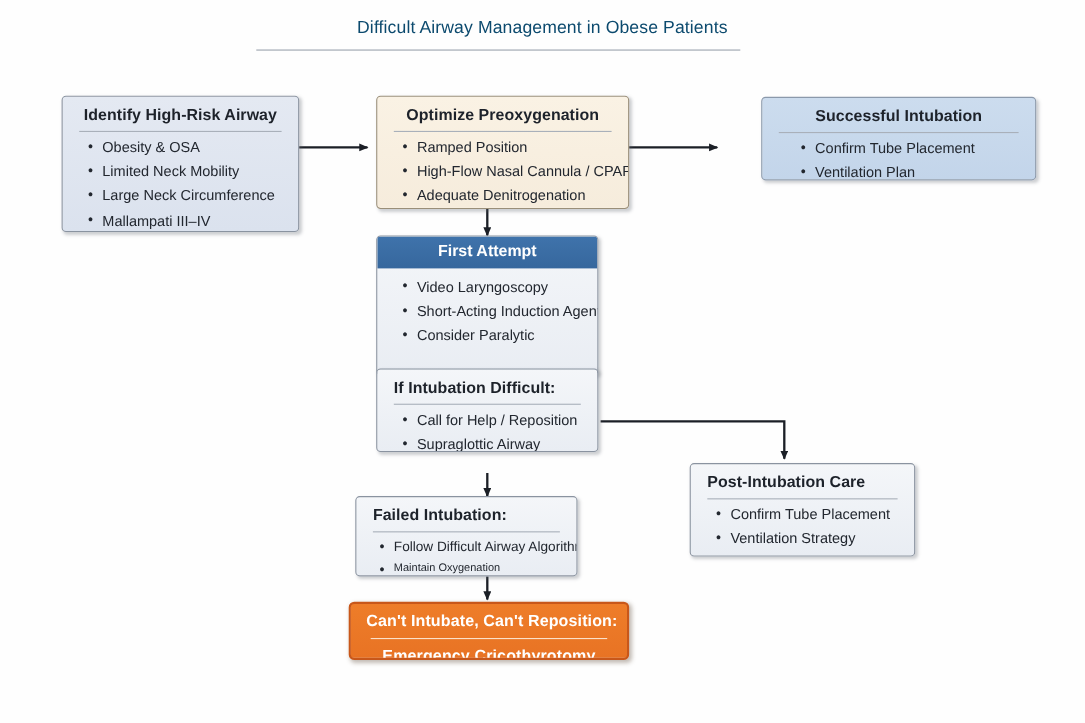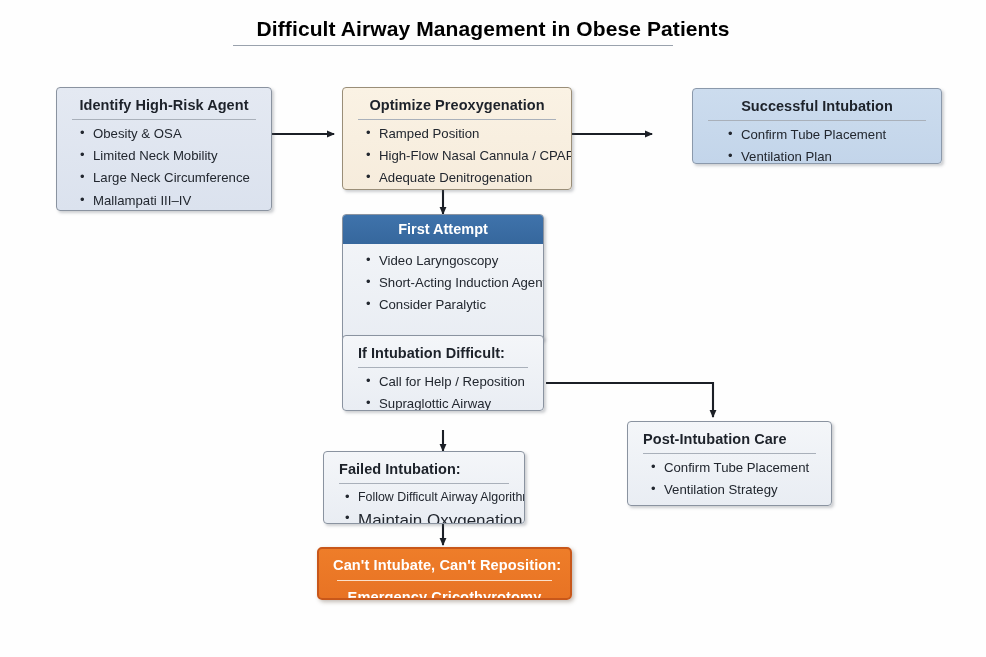--- a/index.html
+++ b/index.html
@@ -29,23 +29,23 @@
     pointer-events: none;
   }
 
   
   .title {
     position: absolute;
     left: 0;
     top: 17px;
     width: 986px;
     text-align: center;
-    font-size: 21px;
-    font-weight: bold;
-    color: #000000;
+    font-size: 16px;
+    font-weight: normal;
+    color: #0c4a6e;
     letter-spacing: 0.1px;
   }
   .title-rule {
     position: absolute;
     top: 45px;
     left: 233px;
     width: 440px;
     height: 1px;
     background: #9aa2ad;
   }
@@ -192,21 +192,21 @@
       <line x1="443" y1="430" x2="443" y2="451" marker-end="url(#arrowhead)"></line>
 
       <line x1="443" y1="524" x2="443" y2="545" marker-end="url(#arrowhead)"></line>
 
       <path d="M546,383 L713,383 L713,417" marker-end="url(#arrowhead)"></path>
     </g>
   </svg>
 
   <div class="box sty-bluegray" style="left:56px; top:87px; width:216px; height:124px;">
     <div class="box-inner">
-      <div class="bx-head">Identify High-Risk Agent</div>
+      <div class="bx-head">Identify High-Risk Airway</div>
       <div class="bx-rule"></div>
       <ul class="bx-list">
         <li>Obesity &amp; OSA</li>
         <li>Limited Neck Mobility</li>
         <li>Large Neck Circumference</li>
         <li>Mallampati III–IV</li>
       </ul>
     </div>
   </div>
 
@@ -255,21 +255,21 @@
       </ul>
     </div>
   </div>
 
   <div class="box sty-plain" style="left:323px; top:451px; width:202px; height:73px;">
     <div class="box-inner">
       <div class="bx-head left">Failed Intubation:</div>
       <div class="bx-rule"></div>
       <ul class="bx-list" style="padding-left:8px;">
         <li style="font-size:12.4px;">Follow Difficult Airway Algorithm</li>
-        <li style="font-size:17px;">Maintain Oxygenation</li>
+        <li style="font-size:10px;">Maintain Oxygenation</li>
       </ul>
     </div>
   </div>
 
   <div class="box sty-plain" style="left:627px; top:421px; width:205px; height:85px;">
     <div class="box-inner">
       <div class="bx-head left">Post-Intubation Care</div>
       <div class="bx-rule"></div>
       <ul class="bx-list">
         <li>Confirm Tube Placement</li>

